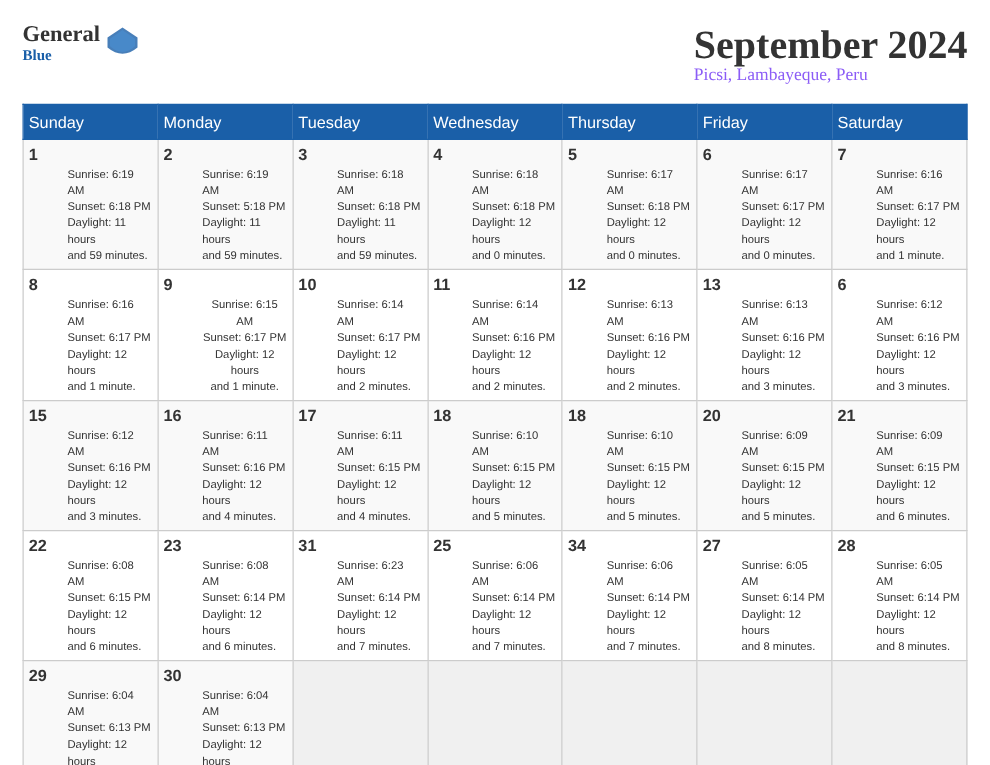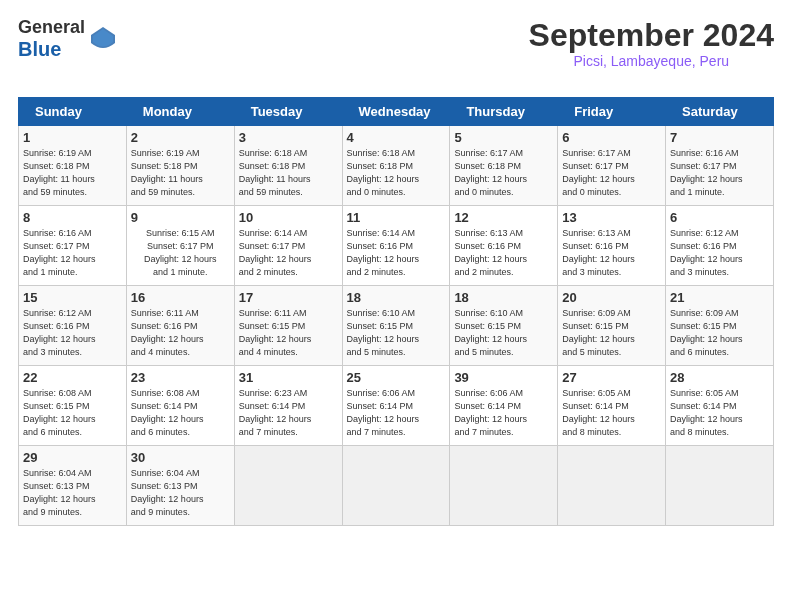--- a/index.html
+++ b/index.html
@@ -10,49 +10,50 @@
       height: 612px;
       overflow: hidden;
     }
     .container {
       padding: 18px 18px 10px 18px;
     }
     .header {
       display: flex;
       justify-content: space-between;
       align-items: flex-start;
-      margin-bottom: 28px;
+      margin-bottom: 14px;
+      font-family: Liberation Serif, serif;
     }
     .logo {
       display: flex;
       align-items: center;
       gap: 2px;
     }
     .logo-text {
       display: flex;
       flex-direction: column;
       line-height: 1.1;
     }
     .logo-general {
       font-size: 18px;
       font-weight: bold;
       color: #333;
     }
     .logo-blue {
-      font-size: 20px;
+      font-size: 12px;
       font-weight: bold;
       color: #1a5fa8;
     }
     .logo-icon {
       width: 28px;
       height: 28px;
       margin-left: 2px;
     }
     .title-block {
-      text-align: center;
+      text-align: left;
     }
     .month-title {
       font-size: 32px;
       font-weight: bold;
       color: #333;
       line-height: 1.1;
     }
     .subtitle {
       font-size: 14px;
       color: #8b5cf6;
@@ -60,23 +61,23 @@
     table {
       width: 100%;
       border-collapse: collapse;
       table-layout: fixed;
     }
     thead tr {
       background-color: #1a5fa8;
       color: white;
     }
     thead th {
-      padding: 6px 16px;
+      padding: 6px 4px;
       font-size: 13px;
-      font-weight: bold;
+      font-weight: normal;
       text-align: left;
       border: 1px solid #1a5fa8;
     }
     tbody tr {
       vertical-align: top;
     }
     tbody td {
       border: 1px solid #ccc;
       padding: 4px 4px;
       font-size: 9.5px;
@@ -91,20 +92,21 @@
       font-size: 13px;
       font-weight: bold;
       color: #333;
       display: block;
       margin-bottom: 2px;
     }
     .day-info {
       font-size: 9px;
       line-height: 1.45;
       color: #333;
+      margin-left: 31px;
     }
     .empty-cell {
       background: #f0f0f0 !important;
     }
   </style>
 </head>
 <body>
 
 <div class="container">
   <div class="header">
@@ -313,21 +315,21 @@
 and 7 minutes.</div>
           </td>
           <td>
             <span class="day-num">25</span>
             <div class="day-info" style="white-space: pre-line;">Sunrise: 6:06 AM
 Sunset: 6:14 PM
 Daylight: 12 hours
 and 7 minutes.</div>
           </td>
           <td>
-            <span class="day-num">39</span>
+            <span class="day-num">34</span>
             <div class="day-info" style="white-space: pre-line;">Sunrise: 6:06 AM
 Sunset: 6:14 PM
 Daylight: 12 hours
 and 7 minutes.</div>
           </td>
           <td>
             <span class="day-num">27</span>
             <div class="day-info" style="white-space: pre-line;">Sunrise: 6:05 AM
 Sunset: 6:14 PM
 Daylight: 12 hours

